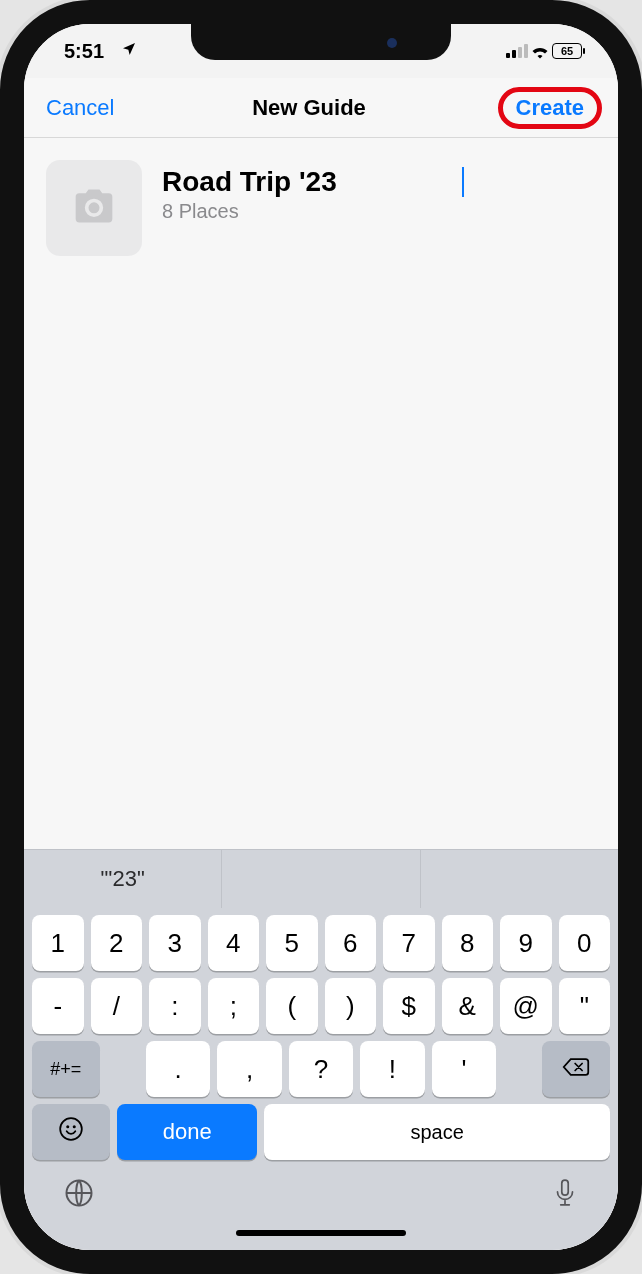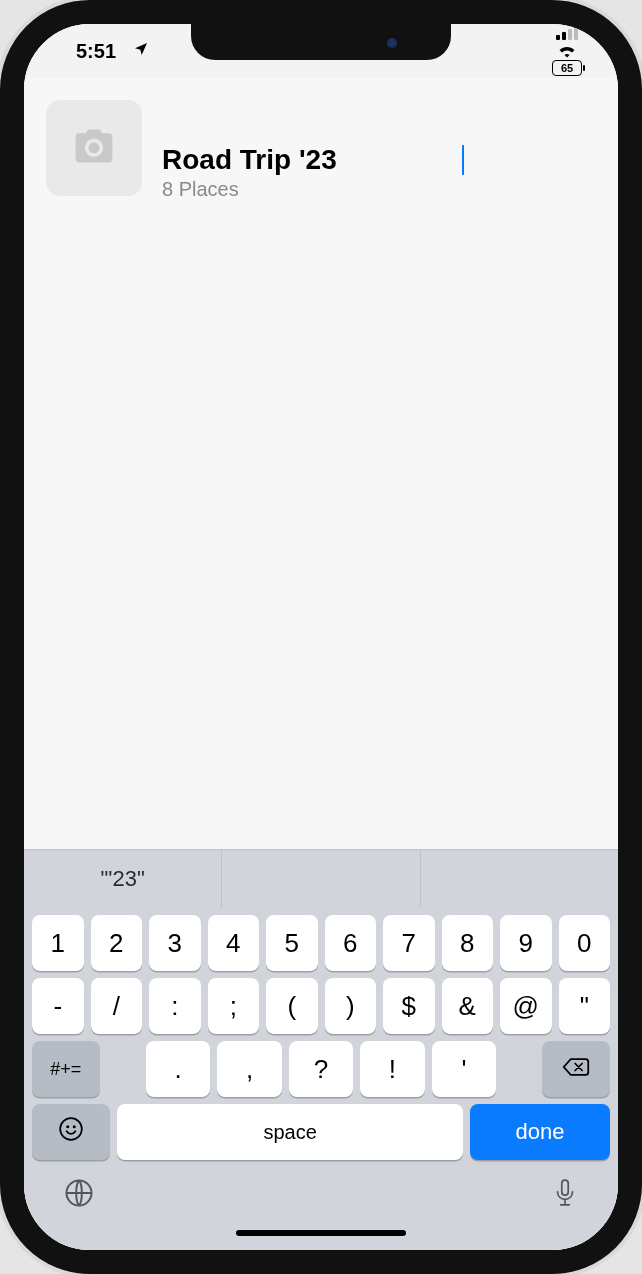--- a/index.html
+++ b/index.html
@@ -52,22 +52,22 @@
     height: 54px;
     display: flex;
     align-items: center;
     justify-content: space-between;
     padding: 0 36px 0 40px;
     font-size: 20px;
     font-weight: 600;
     color: #000;
     background: rgba(240,240,240,.6);
   }
-  .status-left { display: flex; align-items: center; gap: 17px; margin-left: 12px; }
-  .status-right { display: flex; align-items: center; gap: 2px; flex-direction: column; }
+  .status-left { display: flex; align-items: center; gap: 17px; }
+  .status-right { display: flex; align-items: center; gap: 2px; }
   .loc-arrow { font-size: 16px; }
   .signal { display:flex; align-items:flex-end; gap:2px; height:14px;}
   .signal span{ width:4px; background:#000; border-radius:1px;}
   .signal span:nth-child(1){height:5px;}
   .signal span:nth-child(2){height:8px;}
   .signal span:nth-child(3){height:11px;background:#bbb;}
   .signal span:nth-child(4){height:14px;background:#bbb;}
   .wifi svg{display:block;}
   .battery {
     display:flex; align-items:center; gap:2px;
@@ -120,21 +120,21 @@
     background: #f7f7f7;
     padding: 22px;
   }
   .guide-row { display:flex; gap:20px; align-items:flex-start; }
   .thumb {
     width: 96px; height: 96px;
     background: #e9e9ea;
     border-radius: 14px;
     display:flex;align-items:center;justify-content:center;
   }
-  .guide-info{ display:flex; flex-direction:column; gap:2px; padding-top:6px;margin-top:38px;}
+  .guide-info{ display:flex; flex-direction:column; gap:2px; padding-top:6px;}
   .title-row{ display:flex; align-items:center;}
   .guide-title-input{
     font-size:28px; font-weight:700; color:#000;
     border:none; background:transparent; outline:none;
     width: 300px;
   }
   .cursor{
     width:2px; height:30px; background:#0a7aff;
     animation: blink 1s step-start infinite;
   }
@@ -214,20 +214,28 @@
         </span>
         <span class="battery">
           <span class="battery-body">
             <span class="battery-fill"></span>
             <span>65</span>
           </span>
         </span>
       </div>
     </div>
 
+    <div class="navbar">
+      <button class="nav-btn">Cancel</button>
+      <div class="nav-title">New Guide</div>
+      <div class="create-wrap">
+        <button class="nav-btn bold">Create</button>
+        <div class="create-ring"></div>
+      </div>
+    </div>
 
     <div class="content">
       <div class="guide-row">
         <div class="thumb">
           <span>
             <svg width="44" height="44" viewBox="0 0 24 24">
                 <path fill="#c9c9cb" d="M9 3l-1.5 2H4a2 2 0 0 0-2 2v12a2 2 0 0 0 2 2h16a2 2 0 0 0 2-2V7a2 2 0 0 0-2-2h-3.5L15 3H9zm3 5a5 5 0 1 1 0 10 5 5 0 0 1 0-10zm0 2a3 3 0 1 0 0 6 3 3 0 0 0 0-6z"></path>
               </svg>
           </span>
         </div>
@@ -297,22 +305,22 @@
         <div class="key gray emoji">
           <span>
             <svg width="26" height="26" viewBox="0 0 24 24">
                 <circle cx="12" cy="12" r="10" fill="none" stroke="#000" stroke-width="1.6"></circle>
                 <circle cx="9" cy="10" r="1.4" fill="#000"></circle>
                 <circle cx="15" cy="10" r="1.4" fill="#000"></circle>
                 <path d="M8 14c1 1.6 2.4 2.4 4 2.4S15 15.6 16 14" fill="none" stroke="#000" stroke-width="1.6" stroke-linecap="round"></path>
               </svg>
           </span>
         </div>
+        <div class="key done">done</div>
         <div class="key wide-space">space</div>
-        <div class="key done">done</div>
       </div>
 
       <div class="bottom-bar">
         <span class="bicon">
           <svg width="30" height="30" viewBox="0 0 24 24">
               <circle cx="12" cy="12" r="10" fill="none" stroke="#56565a" stroke-width="1.6"></circle>
               <path d="M2 12h20M12 2c3 3 3 17 0 20M12 2c-3 3-3 17 0 20" fill="none" stroke="#56565a" stroke-width="1.6"></path>
             </svg>
         </span>
         <span class="bicon">

